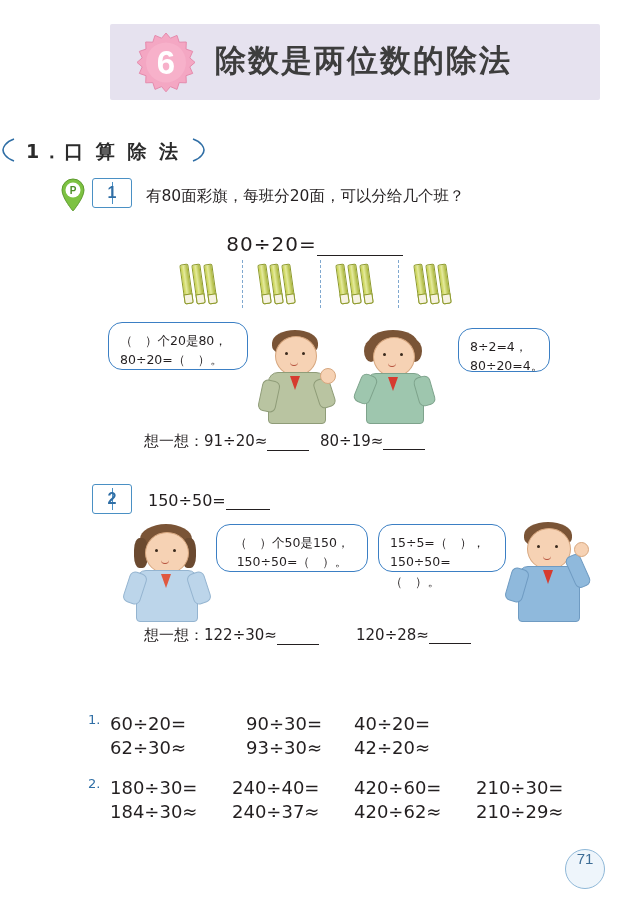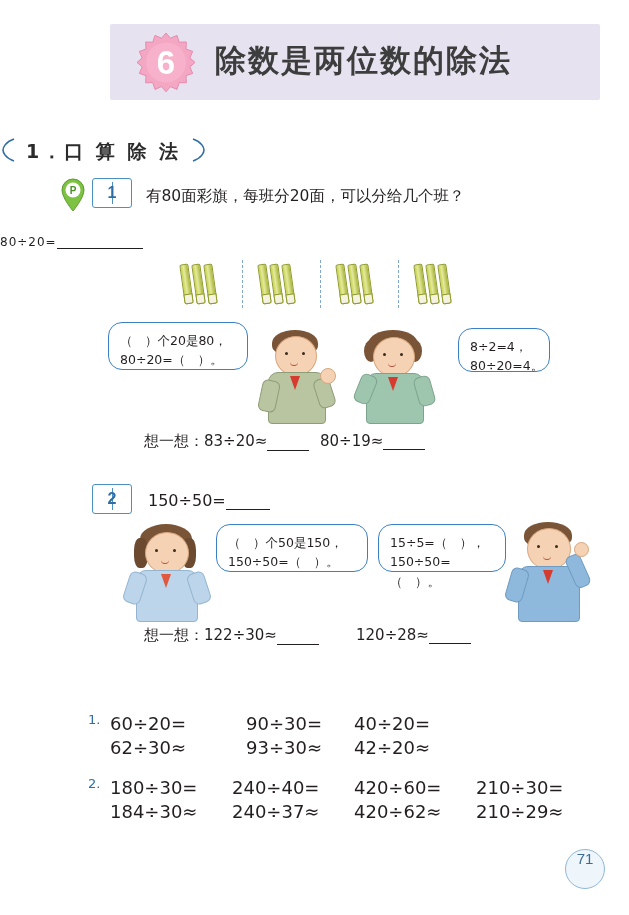--- a/index.html
+++ b/index.html
@@ -151,21 +151,22 @@
     font-size: 15.5px;
     font-family: "DejaVu Sans", sans-serif;
     color: #231f20;
     white-space: nowrap;
   }
 
   .centered-eq {
     position: absolute;
     width: 629px;
     left: 0;
-    font-size: 12px;
+    text-align: center;
+    font-size: 20px;
     font-family: "DejaVu Sans", sans-serif;
     letter-spacing: 1px;
   }
   .blank-line {
     display: inline-block;
     border-bottom: 1.4px solid #231f20;
     vertical-align: bottom;
   }
 
   
@@ -492,36 +493,36 @@
     <div class="eye" style="left:27px; top:23px;"></div>
     <div class="eye" style="left:44px; top:23px;"></div>
     <div class="mouth" style="left:32px; top:32px;"></div>
     <div class="body" style="left:10px; top:43px; width:56px; height:49px; background:#9ec6ae; border:1px solid #7ea38c;"></div>
     <div class="tie" style="left:32px; top:47px;"></div>
     <div class="arm" style="left:1px; top:44px; width:15px; height:28px; background:#9ec6ae; border:1px solid #7ea38c; transform:rotate(22deg);"></div>
     <div class="arm" style="left:60px; top:46px; width:15px; height:28px; background:#9ec6ae; border:1px solid #7ea38c; transform:rotate(-16deg);"></div>
   </div>
 
   <div class="think-line" style="left:144px; top:432px;">
-    <span>想一想：</span><span>83÷20≈</span><span class="blank-line" style="width:42px; height:15px;"></span>
+    <span>想一想：</span><span>91÷20≈</span><span class="blank-line" style="width:42px; height:15px;"></span>
   </div>
   <div class="think-line" style="left:320px; top:432px;">
     <span>80÷19≈</span><span class="blank-line" style="width:42px; height:15px;"></span>
   </div>
 
   <div class="ex-marker" style="left:92px; top:484px;">
     <div class="ex-book"></div>
     <div class="ex-num">2</div>
   </div>
 
   <div class="ex-text" style="left:148px; top:491px; font-size:16px;">
     <span>150÷50=</span><span class="blank-line" style="width:44px; height:15px;"></span>
   </div>
 
-  <div class="bubble" style="left:216px; top:524px; width:152px; height:48px;">
+  <div class="bubble" style="left:216px; top:524px; width:152px; height:48px;text-align:center;">
     <div>（　）个50是150，</div>
     <div>150÷50=（　）。</div>
     <svg class="tail" style="left:-22px; top:16px;" width="24" height="18" viewBox="0 0 24 18">
       <path d="M24 3 L2 10 L22 15 Z" fill="#ffffff" stroke="#3b7fc4" stroke-width="1.3"></path>
       <path d="M23 4 L23 14" stroke="#ffffff" stroke-width="2.4"></path>
     </svg>
   </div>
 
   <div class="bubble" style="left:378px; top:524px; width:128px; height:48px;">
     <div>15÷5=（　），</div>

